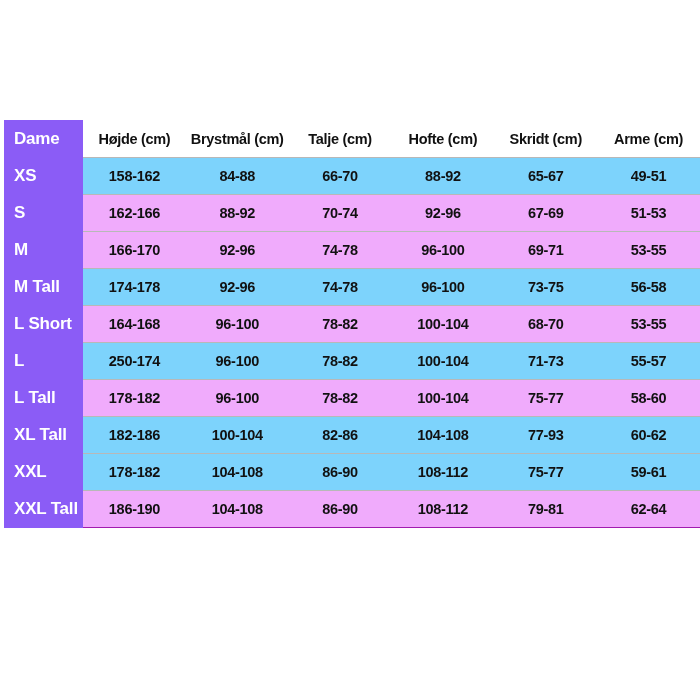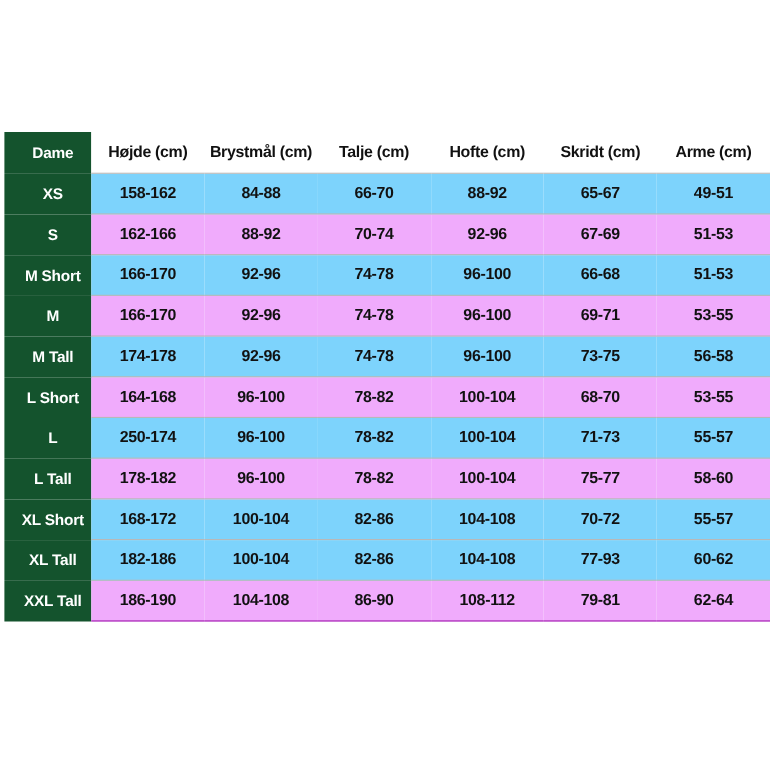--- a/index.html
+++ b/index.html
@@ -23,25 +23,25 @@
   }
 
   table.size-chart {
     border-collapse: collapse;
     width: 700px;
     table-layout: fixed;
   }
 
   
   .sizecol {
-    background: #14532d;
+    background: #8b5cf6;
     color: #ffffff;
     font-weight: bold;
-    font-size: 14px;
-    text-align: center;
+    font-size: 17px;
+    text-align: left;
     padding-left: 10px;
     height: 35px;
     width: 80px;
     border: none;
     white-space: nowrap;
     letter-spacing: -0.2px;
   }
   
   table.size-chart { margin-left: 0; }
   .spacer-left {
@@ -128,30 +128,20 @@
         <tr class="row-even">
           <td class="spacer-left"></td>
           <td class="sizecol">S</td>
           <td class="datacell">162-166</td>
           <td class="datacell">88-92</td>
           <td class="datacell">70-74</td>
           <td class="datacell">92-96</td>
           <td class="datacell">67-69</td>
           <td class="datacell">51-53</td>
         </tr>
-        <tr class="row-odd">
-          <td class="spacer-left"></td>
-          <td class="sizecol">M Short</td>
-          <td class="datacell">166-170</td>
-          <td class="datacell">92-96</td>
-          <td class="datacell">74-78</td>
-          <td class="datacell">96-100</td>
-          <td class="datacell">66-68</td>
-          <td class="datacell">51-53</td>
-        </tr>
         <tr class="row-even">
           <td class="spacer-left"></td>
           <td class="sizecol">M</td>
           <td class="datacell">166-170</td>
           <td class="datacell">92-96</td>
           <td class="datacell">74-78</td>
           <td class="datacell">96-100</td>
           <td class="datacell">69-71</td>
           <td class="datacell">53-55</td>
         </tr>
@@ -190,37 +180,37 @@
           <td class="sizecol">L Tall</td>
           <td class="datacell">178-182</td>
           <td class="datacell">96-100</td>
           <td class="datacell">78-82</td>
           <td class="datacell">100-104</td>
           <td class="datacell">75-77</td>
           <td class="datacell">58-60</td>
         </tr>
         <tr class="row-odd">
           <td class="spacer-left"></td>
-          <td class="sizecol">XL Short</td>
-          <td class="datacell">168-172</td>
-          <td class="datacell">100-104</td>
-          <td class="datacell">82-86</td>
-          <td class="datacell">104-108</td>
-          <td class="datacell">70-72</td>
-          <td class="datacell">55-57</td>
-        </tr>
-        <tr class="row-odd">
-          <td class="spacer-left"></td>
           <td class="sizecol">XL Tall</td>
           <td class="datacell">182-186</td>
           <td class="datacell">100-104</td>
           <td class="datacell">82-86</td>
           <td class="datacell">104-108</td>
           <td class="datacell">77-93</td>
           <td class="datacell">60-62</td>
+        </tr>
+        <tr class="row-odd">
+          <td class="spacer-left"></td>
+          <td class="sizecol">XXL</td>
+          <td class="datacell">178-182</td>
+          <td class="datacell">104-108</td>
+          <td class="datacell">86-90</td>
+          <td class="datacell">108-112</td>
+          <td class="datacell">75-77</td>
+          <td class="datacell">59-61</td>
         </tr>
         <tr class="row-even">
           <td class="spacer-left"></td>
           <td class="sizecol">XXL Tall</td>
           <td class="datacell">186-190</td>
           <td class="datacell">104-108</td>
           <td class="datacell">86-90</td>
           <td class="datacell">108-112</td>
           <td class="datacell">79-81</td>
           <td class="datacell">62-64</td>

